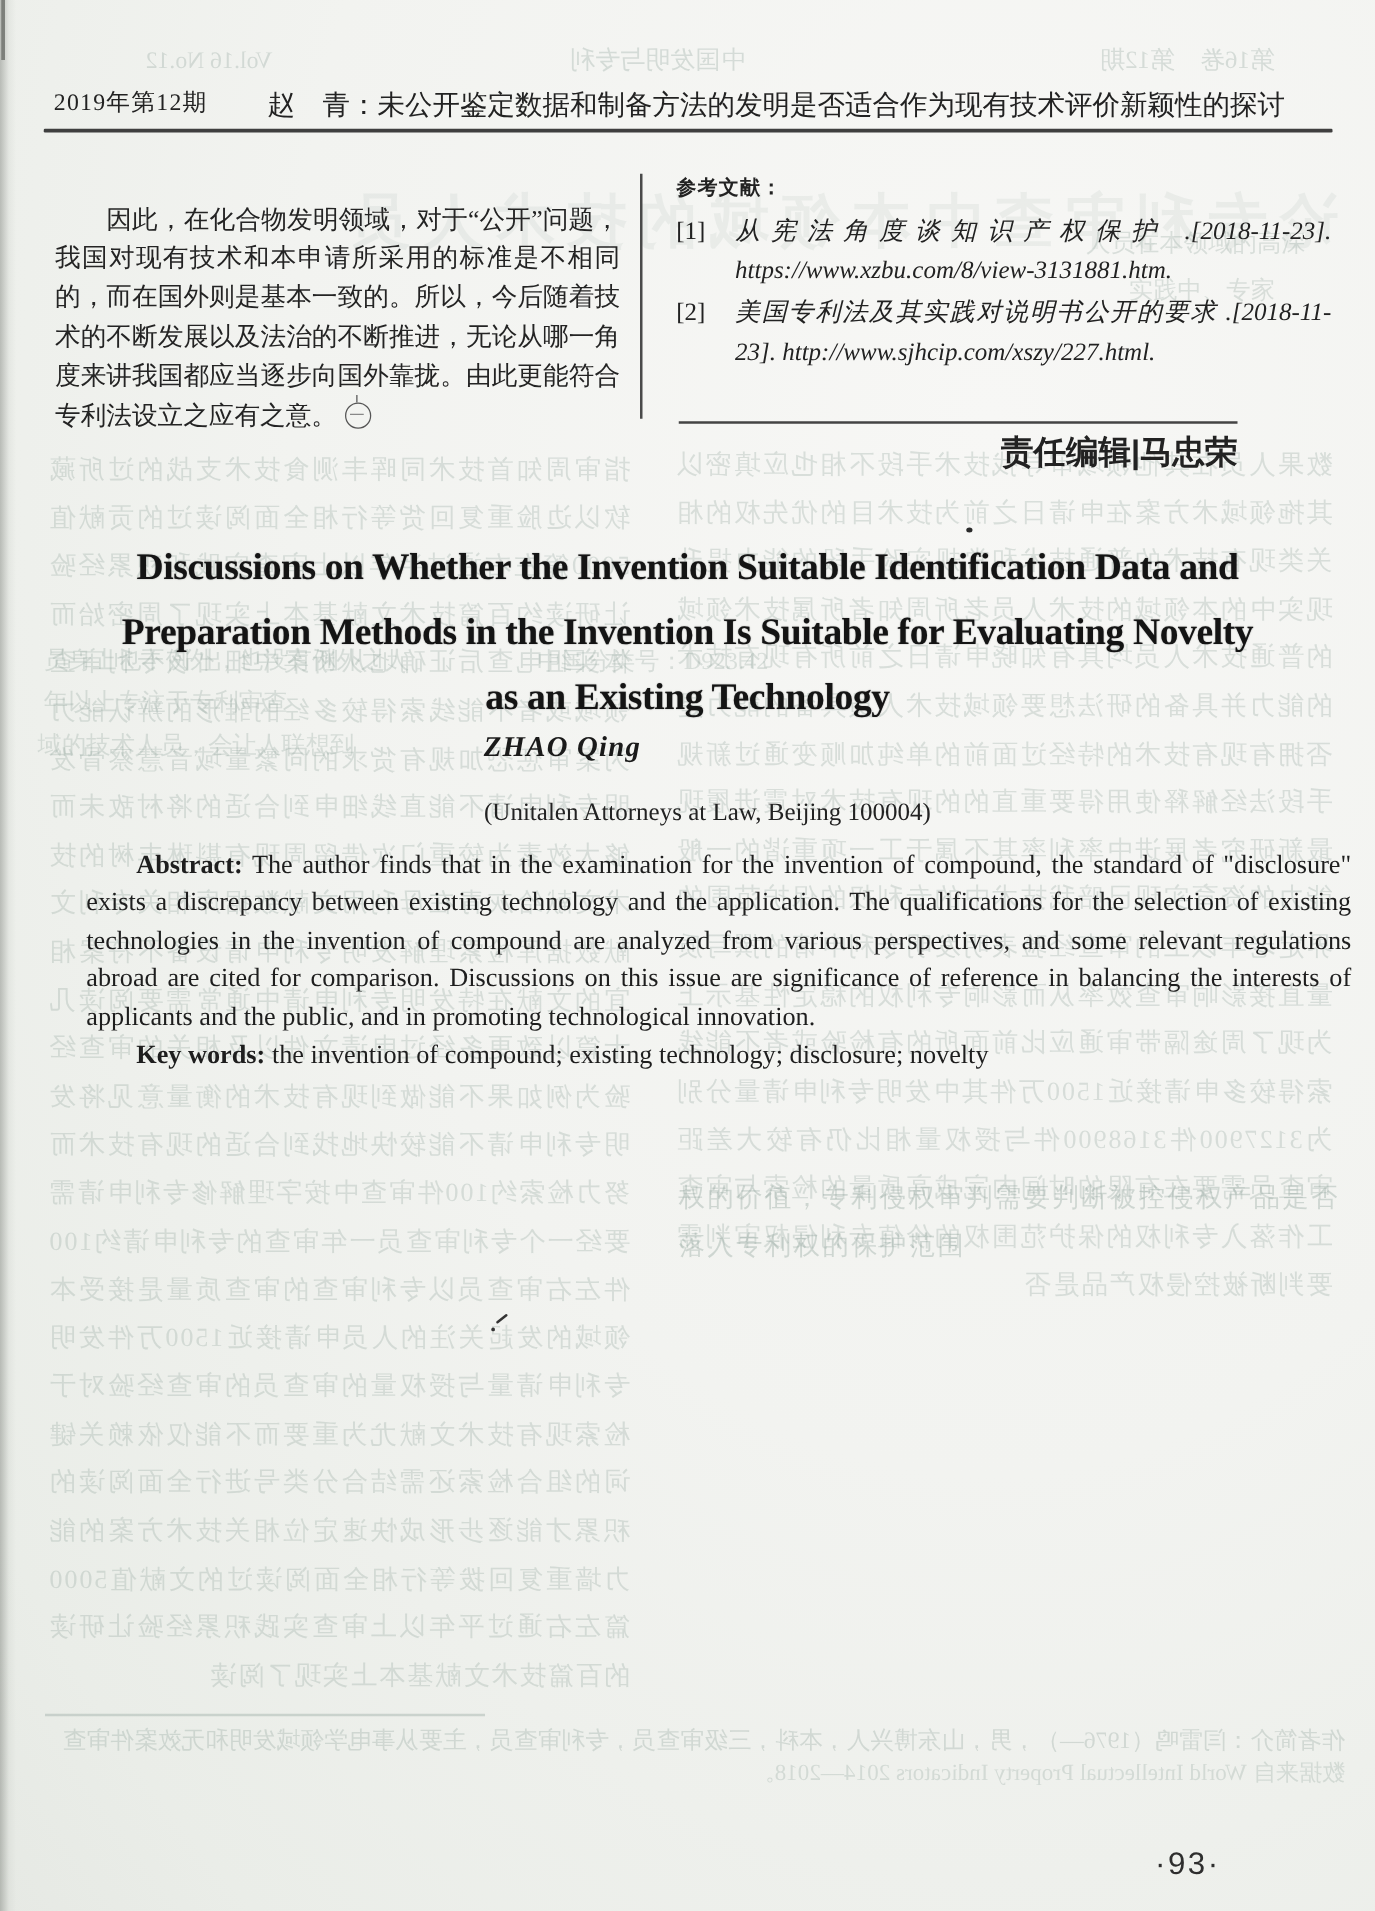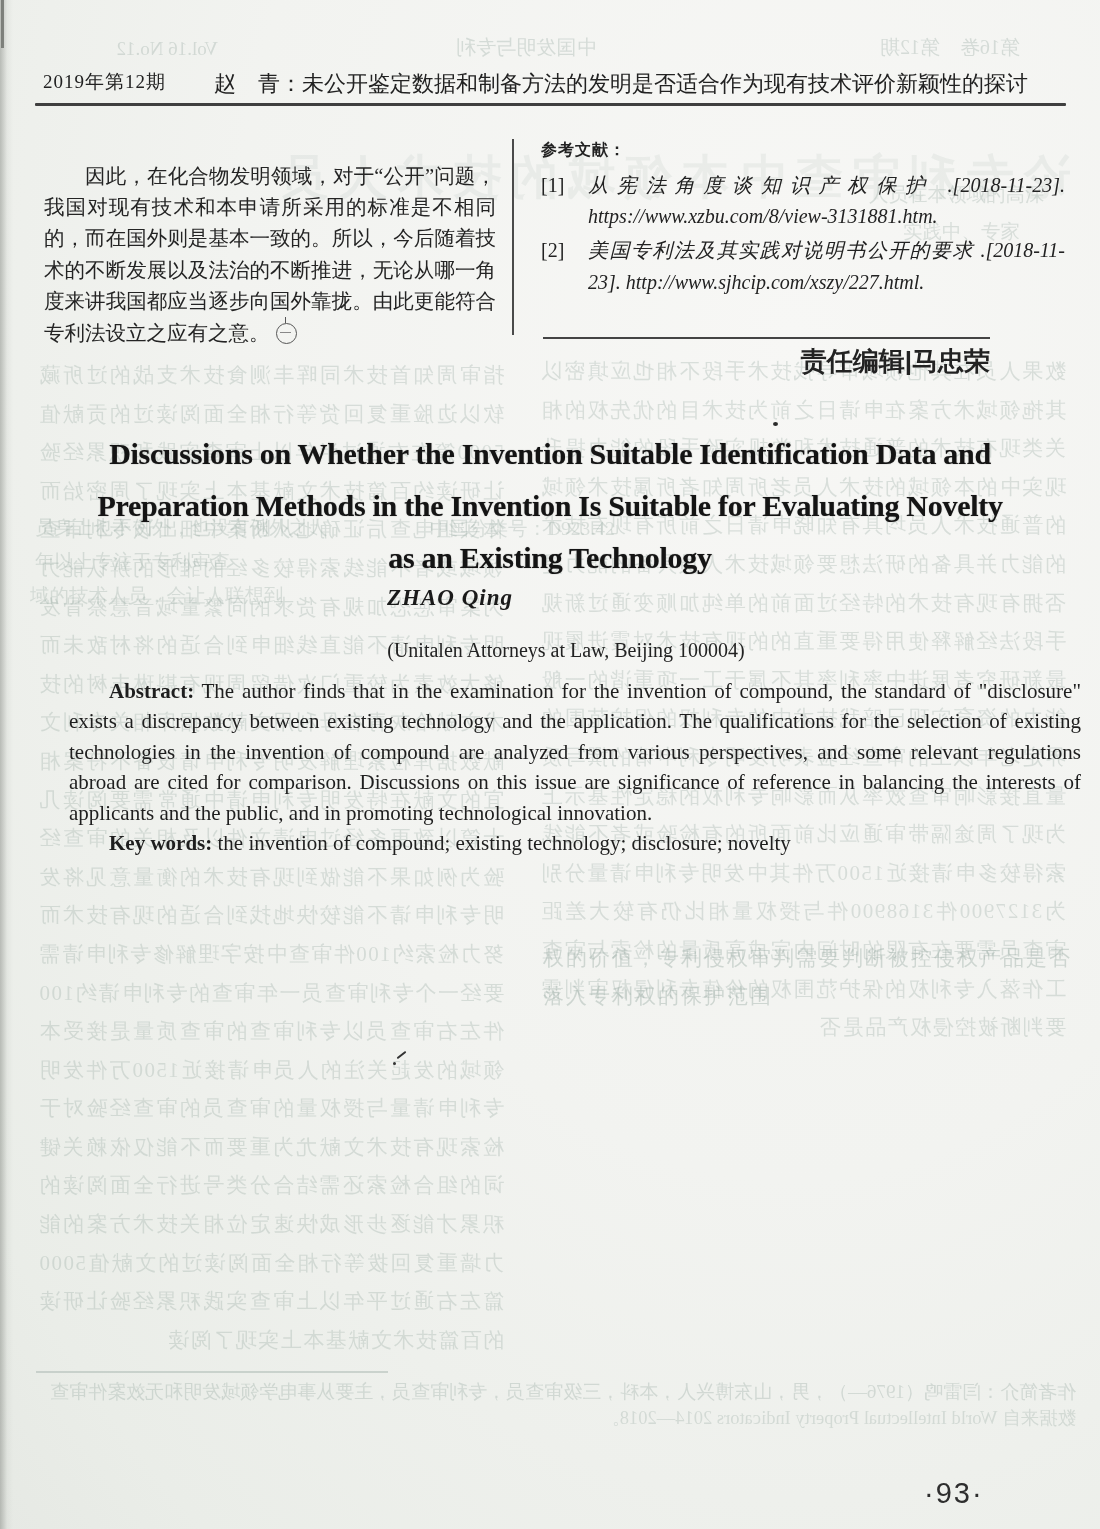--- a/index.html
+++ b/index.html
@@ -67,21 +67,21 @@
     line-height:52px;color:#141414;letter-spacing:-0.3px;text-shadow:0 0 1px rgba(20,20,20,.5);}
   .author{left:0;top:585px;width:900px;text-align:center;font-size:23px;font-weight:bold;
     font-style:italic;color:#1a1a1a;letter-spacing:1px;}
   .affil{left:0;top:639px;width:1100px;text-align:center;font-size:20px;padding-left:16px;}
 
   .abstract{left:45px;top:676px;width:1012px;font-size:21px;line-height:30.4px;
     text-align:justify;color:#1e1e1e;margin-left:24px;}
   .abstract p{margin:0;text-indent:40px;}
   .blabel{font-weight:bold;}
 
-  .pageno{top:1477px;left:924px;font-size:29px;color:#2e2e2e;letter-spacing:2px;
+  .pageno{top:1477px;left:924px;font-size:25px;color:#2e2e2e;letter-spacing:2px;
     font-family:"Liberation Sans",sans-serif;position:absolute;}
 
   .speck-dot{position:absolute;left:773px;top:422px;width:5px;height:4px;background:#2a2a2a;border-radius:50%;}
   .speck-slash{position:absolute;left:396px;top:1054px;width:11px;height:2px;background:#333;
     transform:rotate(-38deg);border-radius:1px;}
   .speck-dot2{position:absolute;left:393px;top:1062px;width:3px;height:3px;background:#333;border-radius:50%;}
 </style>
 </head>
 <body>
 

